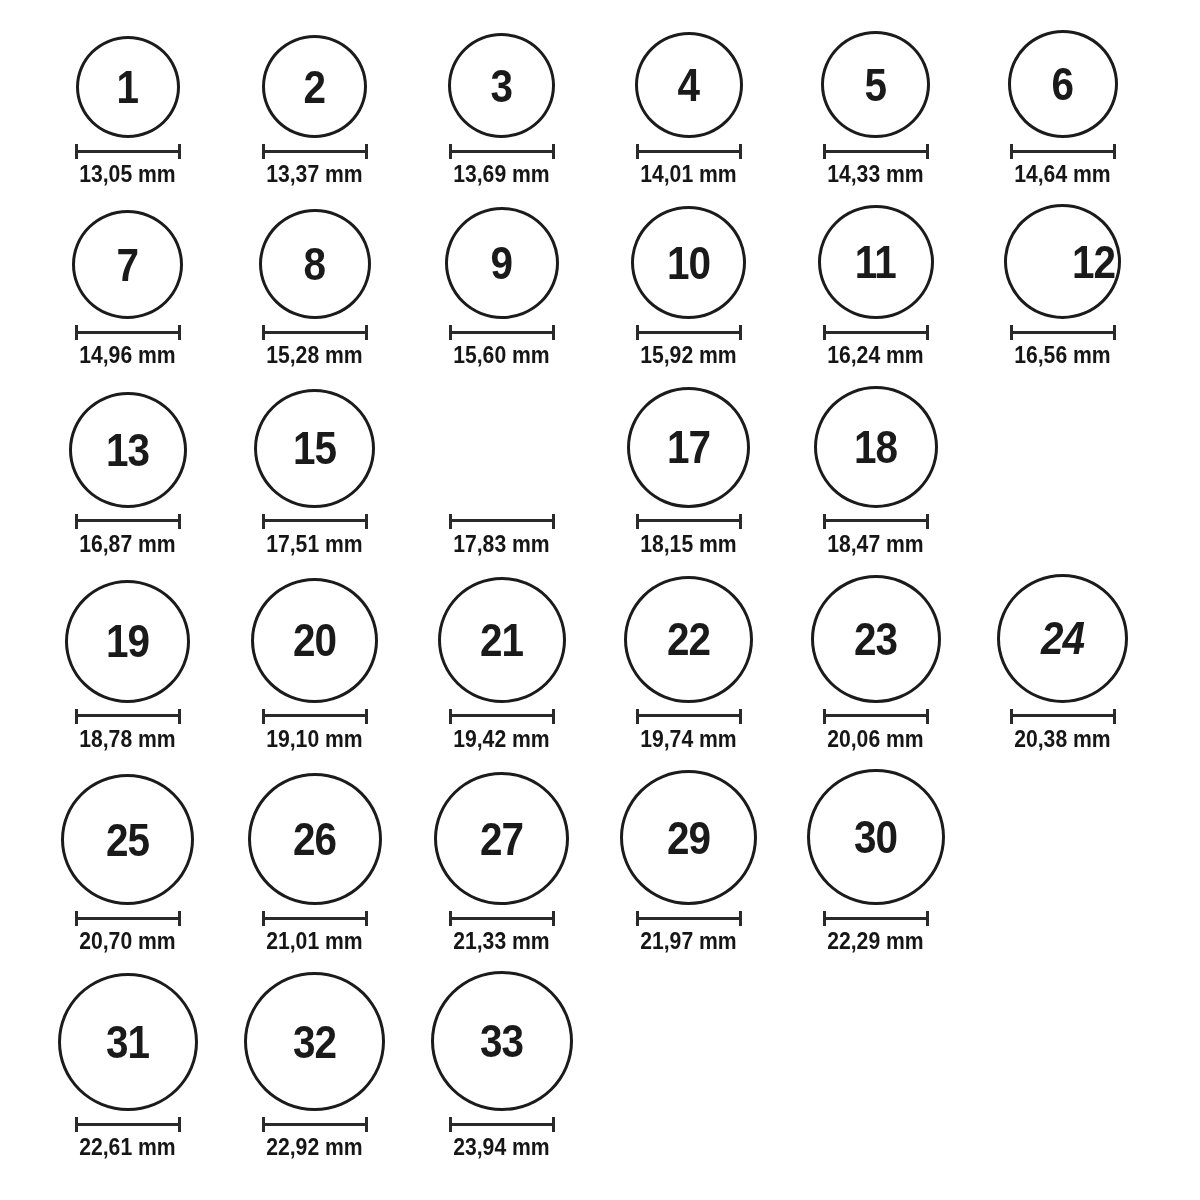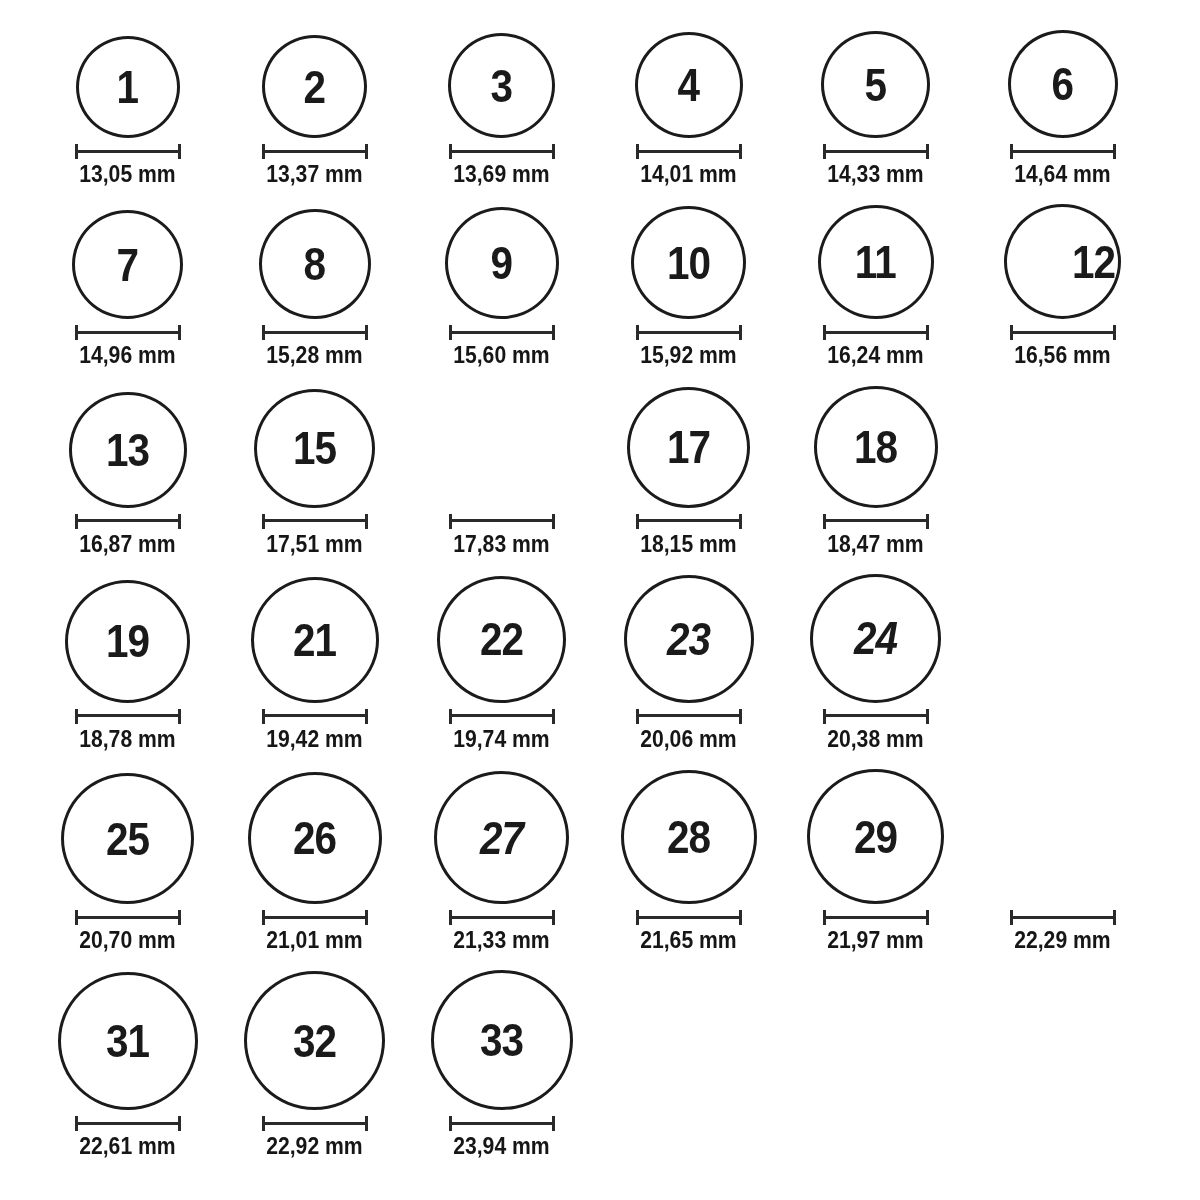--- a/index.html
+++ b/index.html
@@ -296,20 +296,31 @@
       <span class="num">19</span>
     </div>
     <div class="measure">
       <span class="tick left"></span>
       <span class="bar"></span>
       <span class="tick right"></span>
     </div>
     <div class="label">18,78 mm</div>
   </div>
 
+  <div class="cell">
+    <div class="circle" style="width: 127px; height: 125px;">
+      <span class="num">20</span>
+    </div>
+    <div class="measure">
+      <span class="tick left"></span>
+      <span class="bar"></span>
+      <span class="tick right"></span>
+    </div>
+    <div class="label">19,10 mm</div>
+  </div>
 
   <div class="cell">
     <div class="circle" style="width: 128px; height: 126px;">
       <span class="num">21</span>
     </div>
     <div class="measure">
       <span class="tick left"></span>
       <span class="bar"></span>
       <span class="tick right"></span>
     </div>
@@ -322,21 +333,21 @@
     </div>
     <div class="measure">
       <span class="tick left"></span>
       <span class="bar"></span>
       <span class="tick right"></span>
     </div>
     <div class="label">19,74 mm</div>
   </div>
 
   <div class="cell">
-    <div class="circle" style="width: 130px; height: 128px; font-style: italic;">
+    <div class="circle" style="width: 130px; height: 128px;">
       <span class="num">23</span>
     </div>
     <div class="measure">
       <span class="tick left"></span>
       <span class="bar"></span>
       <span class="tick right"></span>
     </div>
     <div class="label">20,06 mm</div>
   </div>
 
@@ -371,56 +382,48 @@
     </div>
     <div class="measure">
       <span class="tick left"></span>
       <span class="bar"></span>
       <span class="tick right"></span>
     </div>
     <div class="label">21,01 mm</div>
   </div>
 
   <div class="cell">
-    <div class="circle" style="width: 135px; height: 133px; font-style: italic;">
+    <div class="circle" style="width: 135px; height: 133px;">
       <span class="num">27</span>
     </div>
     <div class="measure">
       <span class="tick left"></span>
       <span class="bar"></span>
       <span class="tick right"></span>
     </div>
     <div class="label">21,33 mm</div>
   </div>
 
-  <div class="cell">
-    <div class="circle" style="width: 136px; height: 134px;">
-      <span class="num">28</span>
-    </div>
-    <div class="measure">
-      <span class="tick left"></span>
-      <span class="bar"></span>
-      <span class="tick right"></span>
-    </div>
-    <div class="label">21,65 mm</div>
-  </div>
 
   <div class="cell">
     <div class="circle" style="width: 137px; height: 135px;">
       <span class="num">29</span>
     </div>
     <div class="measure">
       <span class="tick left"></span>
       <span class="bar"></span>
       <span class="tick right"></span>
     </div>
     <div class="label">21,97 mm</div>
   </div>
 
   <div class="cell">
+    <div class="circle" style="width: 138px; height: 136px;">
+      <span class="num">30</span>
+    </div>
     <div class="measure">
       <span class="tick left"></span>
       <span class="bar"></span>
       <span class="tick right"></span>
     </div>
     <div class="label">22,29 mm</div>
   </div>
 </div>
     <div class="row">
   <div class="cell">

